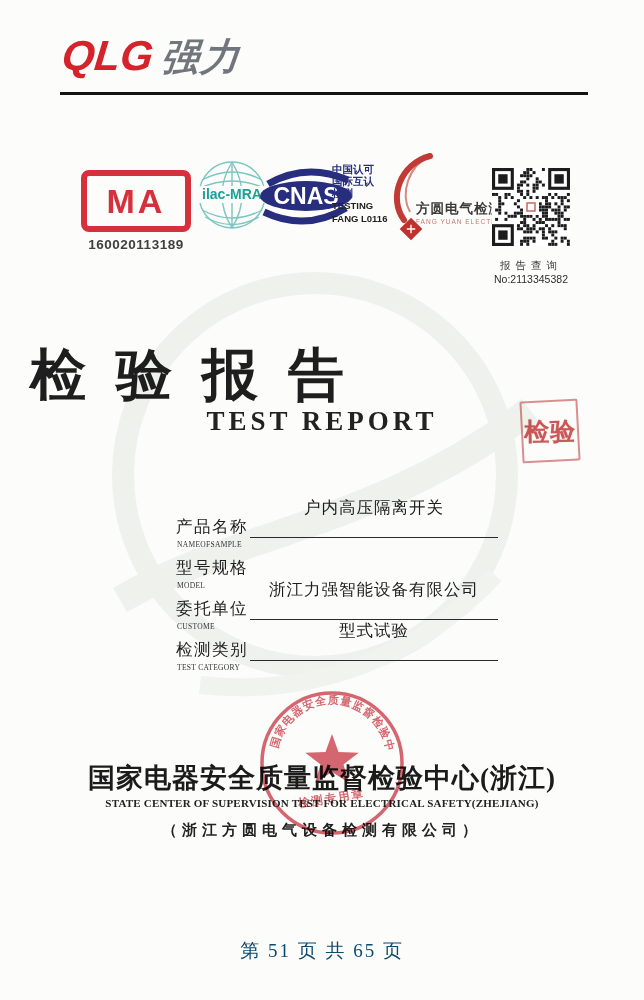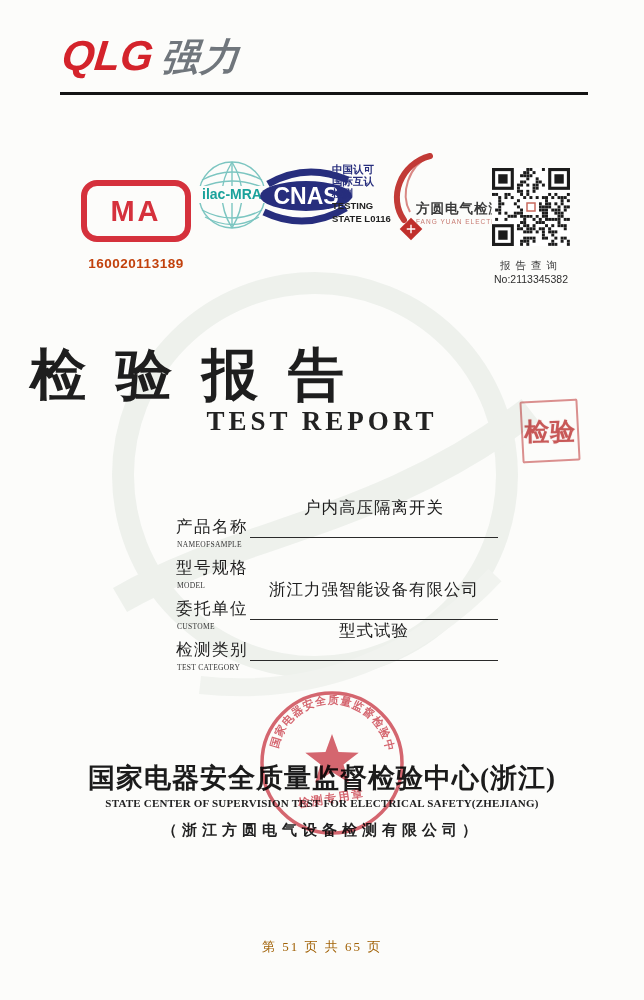--- a/index.html
+++ b/index.html
@@ -9,25 +9,25 @@
   #watermark{position:absolute;left:50px;top:260px;pointer-events:none;}
   
   #brand{position:absolute;left:62px;top:32px;white-space:nowrap;
          font-family:"Liberation Sans",sans-serif;font-weight:900;font-style:italic;
          transform:skewX(-6deg);}
   #brand .latin{color:#d4232b;font-size:42px;letter-spacing:0px;}
   #brand .cn{color:#70767c;font-size:38px;margin-left:8px;letter-spacing:2px;}
   #top-rule{position:absolute;left:60px;right:56px;top:92px;height:3px;background:#141414;}
   
   .cma{position:absolute;left:80px;top:166px;width:112px;text-align:center;}
-  .cma-mark{width:98px;height:50px;margin:14px auto;border:6px solid #d5313c;border-radius:16px;
+  .cma-mark{width:98px;height:50px;margin:4px auto;border:6px solid #d5313c;border-radius:8px;
             display:flex;align-items:center;justify-content:center;
-            font-family:"Liberation Sans",sans-serif;font-weight:900;font-size:29px;
+            font-family:"Liberation Sans",sans-serif;font-weight:900;font-size:34px;
             color:#d5313c;letter-spacing:3px;}
-  .cma-num{margin-top:5px;color:#c2410c;font-family:"Liberation Sans",sans-serif;
+  .cma-num{margin-top:5px;color:#404040;font-family:"Liberation Sans",sans-serif;
            font-weight:700;font-size:13.5px;letter-spacing:0.5px;}
   .ilac{position:absolute;left:196px;top:158px;}
   .cnas{position:absolute;left:258px;top:168px;}
   .cnas-txt{position:absolute;left:332px;top:163px;font-family:"Liberation Sans",sans-serif;line-height:1.15;}
   .cnas-txt .cnl{color:#272e7d;font-size:10.5px;font-weight:700;}
   .cnas-txt .enl{color:#222;font-size:9.5px;font-weight:700;margin-top:2px;}
   .fy{position:absolute;left:378px;top:150px;width:110px;}
   .fy-name{position:absolute;left:38px;top:50px;color:#3c3c3c;font-weight:700;
            font-size:13.5px;letter-spacing:1px;white-space:nowrap;}
   .fy-sub{position:absolute;left:38px;top:68px;color:#c77a72;font-size:6.5px;
@@ -61,21 +61,21 @@
   #org-cn{position:absolute;left:0;width:100%;top:760px;text-align:center;
           font-size:27px;font-weight:700;color:#1b1b1b;letter-spacing:1px;}
   #org-en{position:absolute;left:0;width:100%;top:797px;text-align:center;
           font-size:11px;font-weight:700;color:#222;letter-spacing:0.2px;}
   #org-sub{position:absolute;left:0;width:100%;top:821px;text-align:center;
            font-size:15px;font-weight:700;color:#222;letter-spacing:5px;}
   
   #round-seal{position:absolute;left:256px;top:686px;mix-blend-mode:multiply;opacity:.82;}
   
   #footer{position:absolute;left:0;width:100%;top:938px;text-align:center;
-          font-size:13px;color:#a16207;letter-spacing:2px;}
+          font-size:19px;color:#0c4a6e;letter-spacing:2px;}
 </style>
 </head>
 <body>
 
 <div id="page">
 
   <svg id="watermark" width="540" height="470" viewBox="0 0 540 470">
     <g fill="none" stroke="#e5eae4" opacity="0.6">
       <circle cx="265" cy="215" r="192" stroke-width="22"></circle>
       <path d="M 70,340 C 190,270 330,265 480,150" stroke-width="28"></path>
@@ -116,21 +116,21 @@
       <path d="M 6,44 Q 48,64 88,40"></path>
     </g>
     <ellipse cx="48" cy="28" rx="46" ry="15" fill="#272e7d"></ellipse>
     <text x="48" y="36" text-anchor="middle" fill="#ffffff" font-family="Liberation Sans, sans-serif" font-size="23" font-weight="800">CNAS</text>
   </svg>
   <div class="cnas-txt">
     <div class="cnl">中国认可</div>
     <div class="cnl">国际互认</div>
     <div class="cnl">检测</div>
     <div class="enl">TESTING</div>
-    <div class="enl">STATE L0116</div>
+    <div class="enl">FANG L0116</div>
   </div>
 
   <div class="fy">
     <svg width="110" height="110" viewBox="0 0 110 110">
       <path d="M 52,6 C 22,14 10,48 26,70" fill="none" stroke="#c23a36" stroke-width="6" stroke-linecap="round"></path>
       <path d="M 52,6 C 30,16 22,44 32,62" fill="none" stroke="#c23a36" stroke-width="2" opacity="0.6"></path>
       <g transform="rotate(45 33 79)">
         <rect x="25" y="71" width="16" height="16" fill="#c0302c"></rect>
         <path d="M 30,76 L 36,82 M 36,76 L 30,82" stroke="#ffffff" stroke-width="1.4"></path>
       </g>

